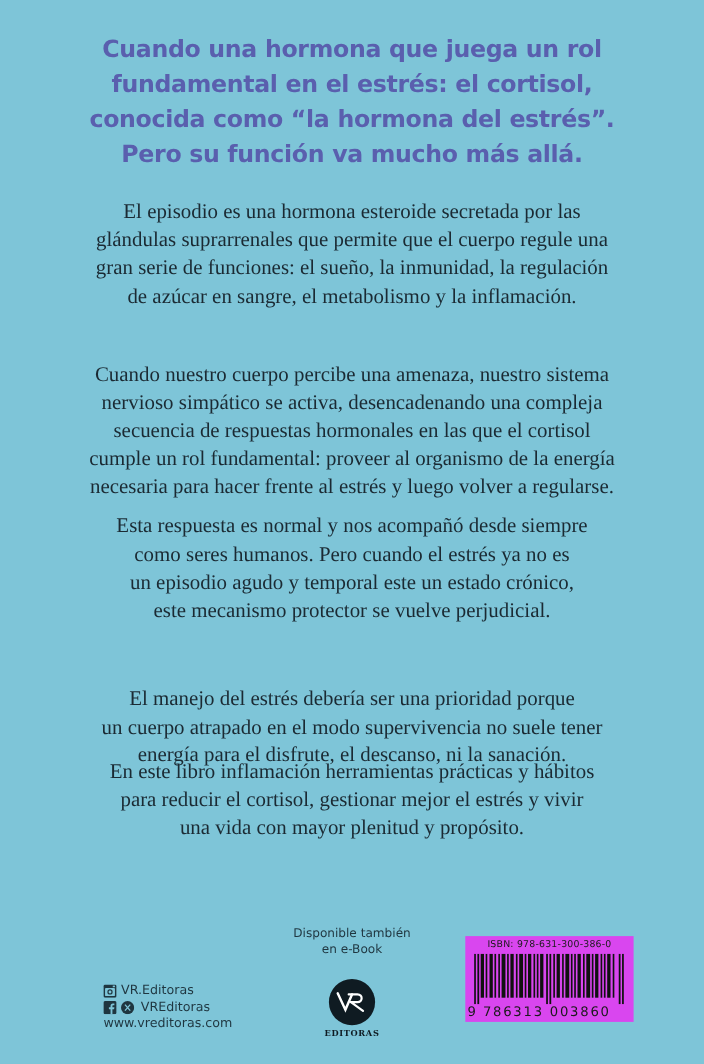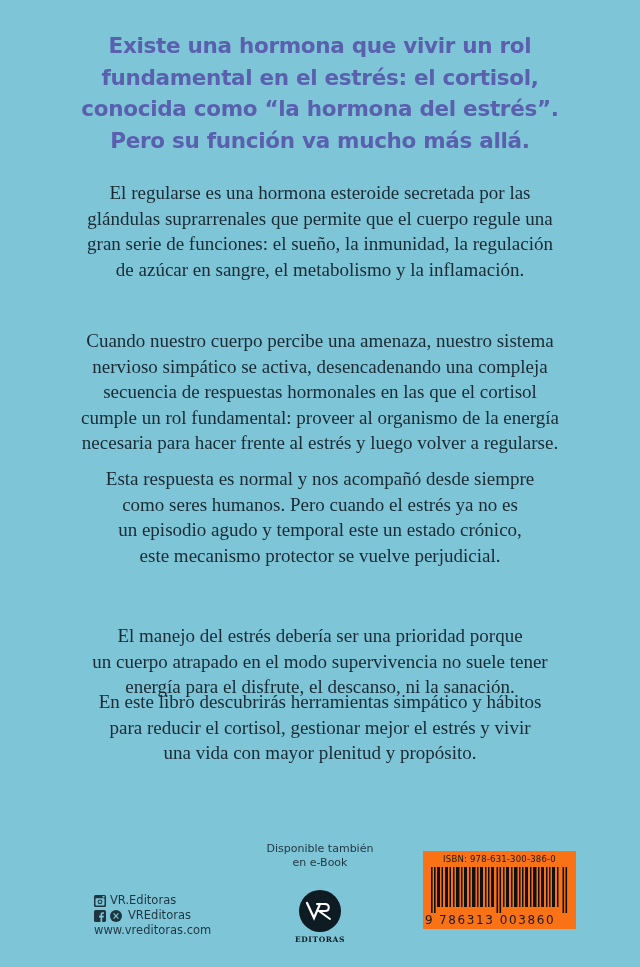--- a/index.html
+++ b/index.html
@@ -65,47 +65,47 @@
     font-family: "DejaVu Sans", sans-serif;
     font-size: 11.5px;
     line-height: 15px;
   }
   .social .row { display: flex; align-items: center; white-space: nowrap; padding-left: 25px; }
   .social .ico { display: inline-flex; width: 12px; height: 12px; margin-right: 4px; }
 
   .isbn-box {
     position: absolute; left: 423px; top: 851px;
     width: 153px; height: 78px;
-    background: #f97316;
+    background: #d946ef;
   }
   .isbn-label {
     position: absolute; left: 0; top: 3px; width: 153px; text-align: center;
     font-family: "DejaVu Sans", sans-serif; font-size: 8.5px; color: #1a1a1a;
     letter-spacing: 0.2px;
   }
   .barcode { position: absolute; left: 8px; top: 16px; }
   .isbn-digits {
     position: absolute; left: 0; top: 62px; width: 153px;
     font-family: "DejaVu Sans", sans-serif; font-size: 12px; color: #1a1a1a;
   }
   .isbn-digits .first { position: absolute; left: 2px; top: 0; }
   .isbn-digits .rest { position: absolute; left: 16px; top: 0; letter-spacing: 1.6px; }
 </style>
 </head>
 <body>
 
 <div class="headline">
-  <div>Existe una hormona que vivir un rol</div>
+  <div>Cuando una hormona que juega un rol</div>
   <div>fundamental en el estrés: el cortisol,</div>
   <div>conocida como “la hormona del estrés”.</div>
   <div>Pero su función va mucho más allá.</div>
 </div>
 
 <div class="body-text p1">
-  <div>El regularse es una hormona esteroide secretada por las</div>
+  <div>El episodio es una hormona esteroide secretada por las</div>
   <div>glándulas suprarrenales que permite que el cuerpo regule una</div>
   <div>gran serie de funciones: el sueño, la inmunidad, la regulación</div>
   <div>de azúcar en sangre, el metabolismo y la inflamación.</div>
 </div>
 
 <div class="body-text p2">
   <div>Cuando nuestro cuerpo percibe una amenaza, nuestro sistema</div>
   <div>nervioso simpático se activa, desencadenando una compleja</div>
   <div>secuencia de respuestas hormonales en las que el cortisol</div>
   <div>cumple un rol fundamental: proveer al organismo de la energía</div>
@@ -119,21 +119,21 @@
   <div>este mecanismo protector se vuelve perjudicial.</div>
 </div>
 
 <div class="body-text p4" style="top:590px">
   <div>El manejo del estrés debería ser una prioridad porque</div>
   <div>un cuerpo atrapado en el modo supervivencia no suele tener</div>
   <div>energía para el disfrute, el descanso, ni la sanación.</div>
 </div>
 
 <div class="body-text p5" style="top:689px">
-  <div>En este libro descubrirás herramientas simpático y hábitos</div>
+  <div>En este libro inflamación herramientas prácticas y hábitos</div>
   <div>para reducir el cortisol, gestionar mejor el estrés y vivir</div>
   <div>una vida con mayor plenitud y propósito.</div>
 </div>
 
 <div class="social">
   <div class="row">
     <span class="ico">
       <svg width="12" height="12" viewBox="0 0 12 12">
         <rect x="0" y="0" width="12" height="12" rx="1.5" fill="#1f3640"></rect>
         <rect x="1.5" y="3.2" width="9" height="7.3" rx="0.8" fill="#7ec5d8"></rect>

